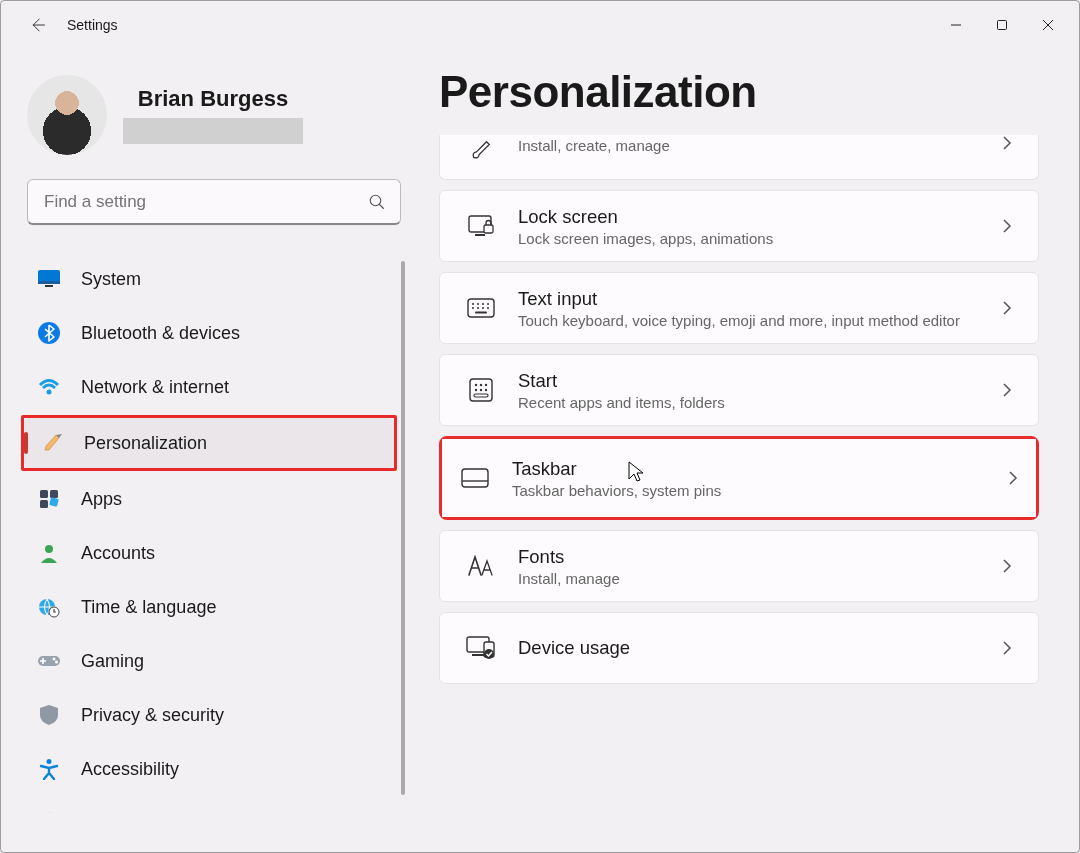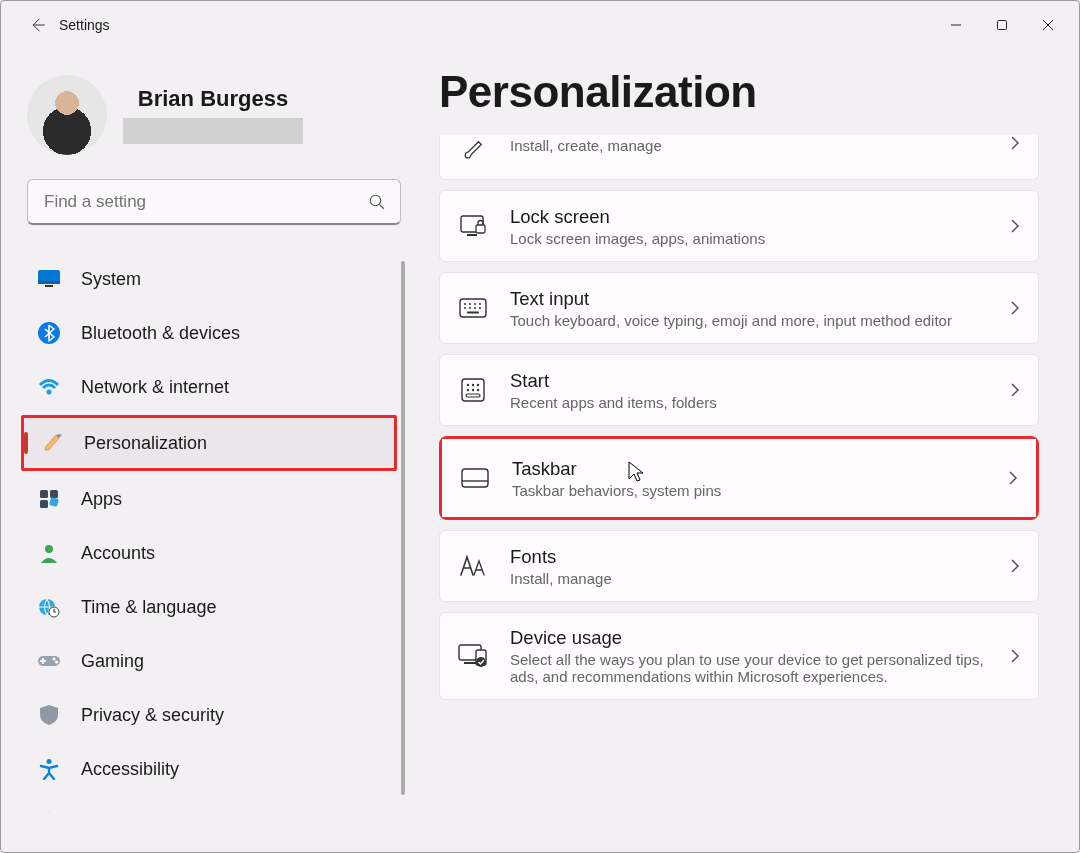--- a/index.html
+++ b/index.html
@@ -20,21 +20,21 @@
     align-items: center;
     height: 48px;
     padding: 0 8px 0 16px;
   }
   .back-btn {
     width: 40px; height: 40px;
     display:flex; align-items:center; justify-content:center;
     border:none; background:transparent; cursor:pointer;
     color:#333;
   }
-  .app-title { font-size: 14px; margin-left: 2px; }
+  .app-title { font-size: 14px; margin-left: 10px; }
   .win-controls { margin-left:auto; display:flex; }
   .winbtn {
     width: 46px; height: 32px;
     display:flex; align-items:center; justify-content:center;
     border:none; background:transparent; cursor:pointer;
   }
   .winbtn svg { stroke:#222; stroke-width:1; fill:none; }
 
   .layout {
     display:flex;
@@ -135,21 +135,21 @@
     font-size:44px; font-weight:700;
     margin: 0 0 18px 0;
     letter-spacing:-0.5px;
   }
   .cards { display:flex; flex-direction:column; gap:10px; }
   .card {
     background:#fdfbfd;
     border:1px solid #e6e2e6;
     border-radius:6px;
     display:flex; align-items:center;
-    padding: 14px 18px;
+    padding: 14px 26px;
     min-height:72px;
     cursor:pointer;
   }
   .card.cut-top {
     border-top:none;
     border-top-left-radius:0;
     border-top-right-radius:0;
     padding-top:0;
     min-height:42px;
     align-items:flex-start;
@@ -496,21 +496,20 @@
           <svg width="30" height="24" viewBox="0 0 30 24">
               <rect x="1" y="1" width="22" height="15" rx="2" stroke="#333" stroke-width="1.4" fill="none"></rect>
               <rect x="6" y="18" width="12" height="2" fill="#333"></rect>
               <rect x="18" y="6" width="10" height="15" rx="2" fill="#fdfbfd" stroke="#333" stroke-width="1.4"></rect>
               <circle cx="23" cy="18" r="5" fill="#333"></circle>
               <path d="M20.5 18 L22.5 20 L26 16" stroke="#fff" stroke-width="1.5" fill="none"></path>
             </svg>
         </div>
         <div class="card-body">
           <div class="card-title">Device usage</div>
-          <div class="card-sub">Select all the ways you plan to use your device to get personalized tips, ads, and recommendations within Microsoft experiences.</div>
         </div>
         <span class="chev">
           <svg width="10" height="16" viewBox="0 0 10 16">
               <path d="M2 2 L8 8 L2 14" stroke="#555" stroke-width="1.5" fill="none"></path>
             </svg>
         </span>
       </div>
 
     </div>
   </div>

